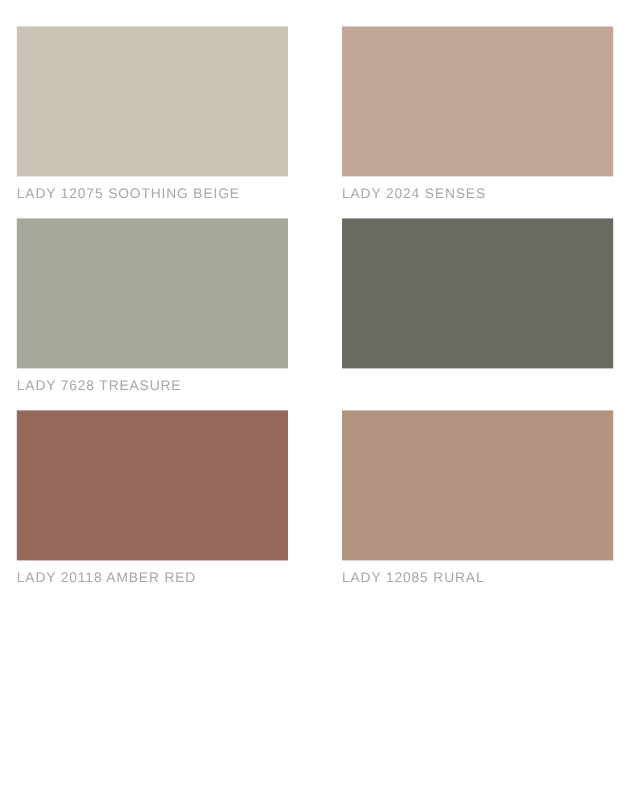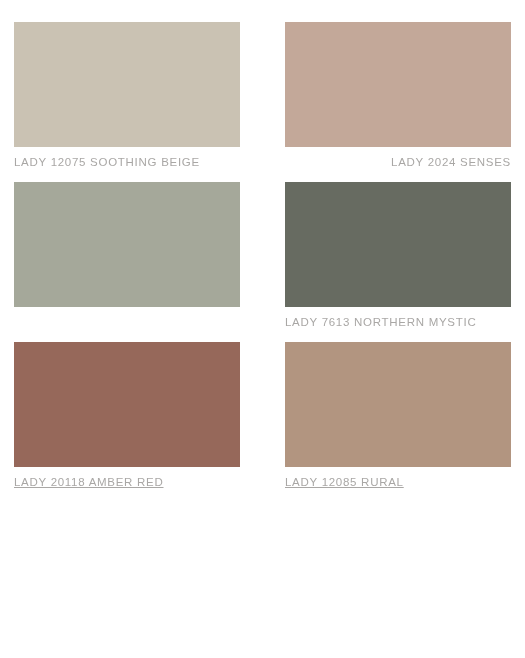--- a/index.html
+++ b/index.html
@@ -59,36 +59,36 @@
 <div id="palette-grid">
 
   <div class="swatch-card">
     <div class="swatch-chip" style="background-color: rgb(202, 194, 179);"></div>
     <span class="swatch-label" style="color: rgb(169, 167, 165);">LADY 12075 SOOTHING BEIGE</span>
   </div>
 
 
   <div class="swatch-card">
     <div class="swatch-chip" style="background-color: rgb(195, 168, 153);"></div>
-    <span class="swatch-label" style="color: rgb(169, 167, 165); text-align: right;">LADY 2024 SENSES</span>
+    <span class="swatch-label" style="color: rgb(169, 167, 165);">LADY 2024 SENSES</span>
   </div>
 
   <div class="swatch-card">
     <div class="swatch-chip" style="background-color: rgb(165, 168, 154);"></div>
+    <span class="swatch-label" style="color: rgb(169, 167, 165);">LADY 7628 TREASURE</span>
   </div>
 
 
   <div class="swatch-card">
     <div class="swatch-chip" style="background-color: rgb(103, 107, 97);"></div>
-    <span class="swatch-label" style="color: rgb(169, 167, 165);">LADY 7613 NORTHERN MYSTIC</span>
   </div>
 
   <div class="swatch-card">
     <div class="swatch-chip" style="background-color: rgb(150, 104, 90);"></div>
-    <span class="swatch-label" style="color: rgb(169, 167, 165); text-decoration: underline;">LADY 20118 AMBER RED</span>
+    <span class="swatch-label" style="color: rgb(169, 167, 165);">LADY 20118 AMBER RED</span>
   </div>
 
   <div class="swatch-card">
     <div class="swatch-chip" style="background-color: rgb(178, 149, 128);"></div>
-    <span class="swatch-label" style="color: rgb(169, 167, 165); text-decoration: underline;">LADY 12085 RURAL</span>
+    <span class="swatch-label" style="color: rgb(169, 167, 165);">LADY 12085 RURAL</span>
   </div>
 
 </div>
 
 </body></html>

